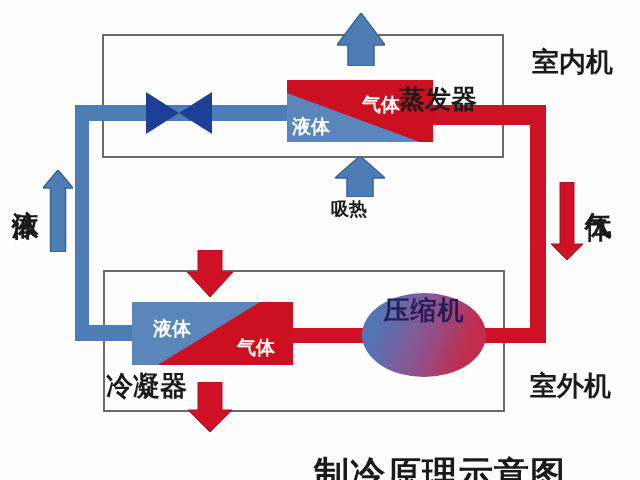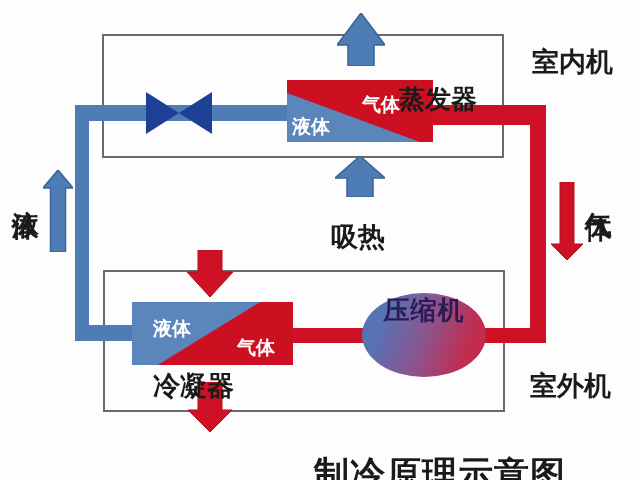--- a/index.html
+++ b/index.html
@@ -134,20 +134,20 @@
   </svg>
   <svg class="arrow red" style="left:187px;top:250px;" width="46" height="47" viewBox="0 0 46 47">
     <polygon points="11,0 35,0 35,22 46,22 23,47 0,22 11,22"></polygon>
   </svg>
   <svg class="arrow red" style="left:188px;top:382px;" width="44" height="50" viewBox="0 0 44 50">
     <polygon points="10,0 34,0 34,28 44,28 22,50 0,28 10,28"></polygon>
   </svg>
 
   <div class="lbl" style="left:399px;top:42px;font-size:26px;margin-top:44px;">蒸发器</div>
   <div class="lbl" style="left:524px;top:48px;font-size:27px;margin-left:8px;">室内机</div>
-  <div class="lbl" style="left:331px;top:200px;font-size:27px;margin-top:23px;">吸热</div>
+  <div class="lbl" style="left:331px;top:200px;font-size:18px;">吸热</div>
   <div class="lbl vert" style="left:11px;top:188px;font-size:27px;">液体</div>
   <div class="lbl vert" style="left:584px;top:190px;font-size:27px;">气体</div>
-  <div class="lbl" style="left:106px;top:372px;font-size:27px;padding-left:47px;">冷凝器</div>
+  <div class="lbl" style="left:106px;top:372px;font-size:27px;">冷凝器</div>
   <div class="lbl" style="left:530px;top:372px;font-size:27px;">室外机</div>
   <div class="lbl" id="title" style="left:314px;top:456px;">制冷原理示意图</div>
 
 </div>
 
 </body></html>

